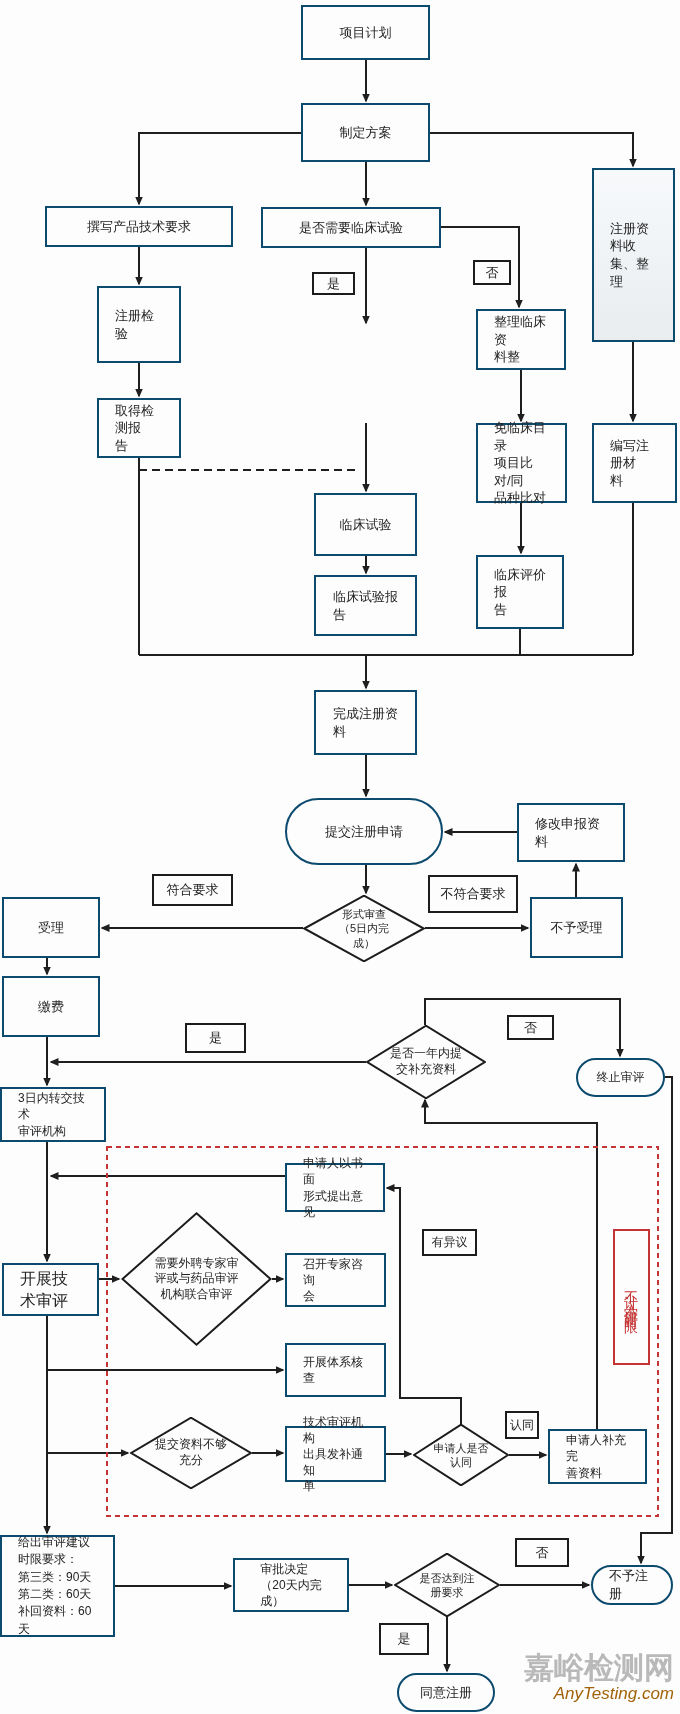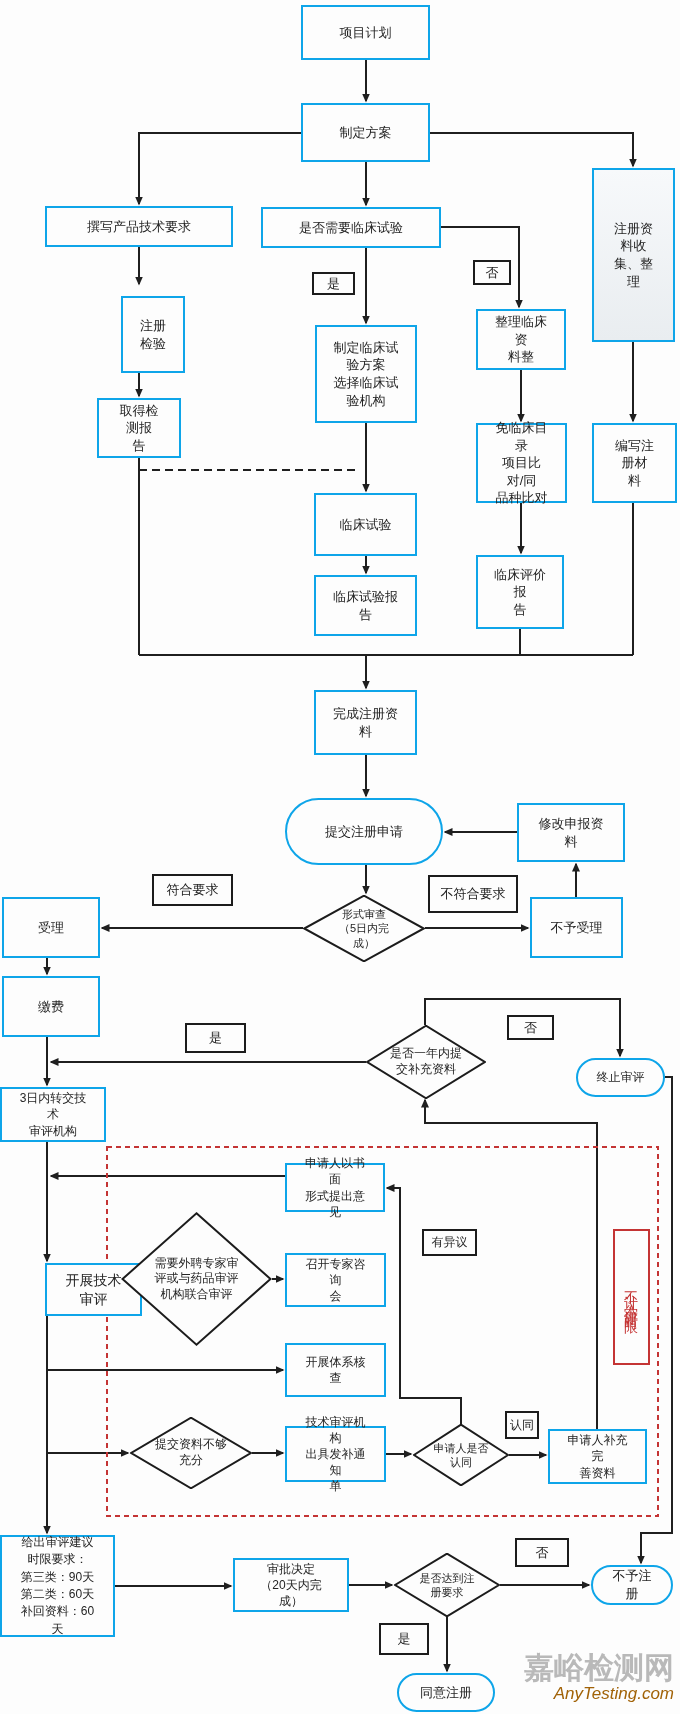--- a/index.html
+++ b/index.html
@@ -4,23 +4,23 @@
 <style>
   html,body{margin:0;padding:0;background:#ffffff;}
   #canvas{
     position:relative;width:680px;height:1714px;margin:0 auto;
     background:#fdfdfd;overflow:hidden;
     font-family:"Liberation Sans","DejaVu Sans",sans-serif;
     color:#242424;
   }
   #wires{position:absolute;left:0;top:0;width:680px;height:1714px;}
   .node{
-    position:absolute;box-sizing:border-box;border:2px solid #0ea5e9;
+    position:absolute;box-sizing:border-box;border:2px solid #0c4a6e;
     background:#fdfdfd;display:flex;align-items:center;justify-content:center;
-    text-align:center;font-size:13px;line-height:1.35;white-space:pre-line;
+    text-align:left;font-size:13px;line-height:1.35;white-space:pre-line;
     padding:1px 16px;
   }
   .stadium{border-radius:40px;}
   .lbl{
     position:absolute;box-sizing:border-box;border:2px solid #1c1c1c;
     background:#fdfdfd;display:flex;align-items:center;justify-content:center;
     text-align:center;font-size:13px;white-space:pre-line;
   }
   .diamond{position:absolute;}
   .diamond svg{position:absolute;left:0;top:0;width:100%;height:100%;}
@@ -102,27 +102,23 @@
     </g>
     <rect x="107" y="1147" width="551" height="369" fill="none" stroke="#c43434" stroke-width="2" stroke-dasharray="5 4"></rect>
   </svg>
 
   <div class="node" style="left:301px;top:5px;width:129px;height:55px;">项目计划</div>
   <div class="node" style="left:301px;top:103px;width:129px;height:59px;">制定方案</div>
   <div class="node" style="left:45px;top:206px;width:188px;height:41px;">撰写产品技术要求</div>
   <div class="node" style="left:261px;top:207px;width:180px;height:41px;">是否需要临床试验</div>
   <div class="node gradbox" style="left:592px;top:168px;width:83px;height:174px;">注册资料收
 集、整理</div>
-  <div class="node" style="left:97px;top:296px;width:64px;height:77px;margin-left:24px;">注册检验</div>
+  <div class="node" style="left:97px;top:286px;width:84px;height:77px;">注册检验</div>
   <div class="node" style="left:97px;top:398px;width:84px;height:60px;">取得检测报
 告</div>
-  <div class="node" style="left:315px;top:325px;width:102px;height:98px;">制定临床试
-验方案
-选择临床试
-验机构</div>
   <div class="node" style="left:476px;top:309px;width:90px;height:61px;">整理临床资
 料整</div>
   <div class="node" style="left:476px;top:423px;width:91px;height:80px;">免临床目录
 项目比对/同
 品种比对</div>
   <div class="node" style="left:314px;top:493px;width:103px;height:63px;">临床试验</div>
   <div class="node" style="left:314px;top:575px;width:103px;height:61px;">临床试验报
 告</div>
   <div class="node" style="left:476px;top:555px;width:88px;height:74px;">临床评价报
 告</div>
@@ -131,21 +127,21 @@
   <div class="node" style="left:314px;top:690px;width:103px;height:65px;">完成注册资
 料</div>
   <div class="node stadium" style="left:285px;top:798px;width:158px;height:67px;">提交注册申请</div>
   <div class="node" style="left:517px;top:803px;width:108px;height:59px;">修改申报资料</div>
   <div class="node" style="left:2px;top:897px;width:98px;height:61px;">受理</div>
   <div class="node" style="left:530px;top:897px;width:93px;height:61px;">不予受理</div>
   <div class="node" style="left:2px;top:976px;width:98px;height:61px;">缴费</div>
   <div class="node stadium" style="left:576px;top:1058px;width:89px;height:39px;font-size:12px;">终止审评</div>
   <div class="node" style="left:0px;top:1087px;width:106px;height:55px;font-size:12px;">3日内转交技术
 审评机构</div>
-  <div class="node" style="left:2px;top:1263px;width:97px;height:53px;font-size:14px;margin-left:43px;">开展技术审评</div>
+  <div class="node" style="left:2px;top:1263px;width:97px;height:53px;font-size:16px;">开展技术审评</div>
   <div class="node" style="left:285px;top:1163px;width:100px;height:49px;font-size:12px;">申请人以书面
 形式提出意见</div>
   <div class="node" style="left:285px;top:1253px;width:101px;height:54px;font-size:12px;">召开专家咨询
 会</div>
   <div class="node" style="left:285px;top:1426px;width:101px;height:56px;font-size:12px;">技术审评机构
 出具发补通知
 单</div>
   <div class="node" style="left:285px;top:1343px;width:101px;height:54px;font-size:12px;">开展体系核查</div>
   <div class="node" style="left:548px;top:1429px;width:99px;height:55px;font-size:12px;">申请人补充完
 善资料</div>

